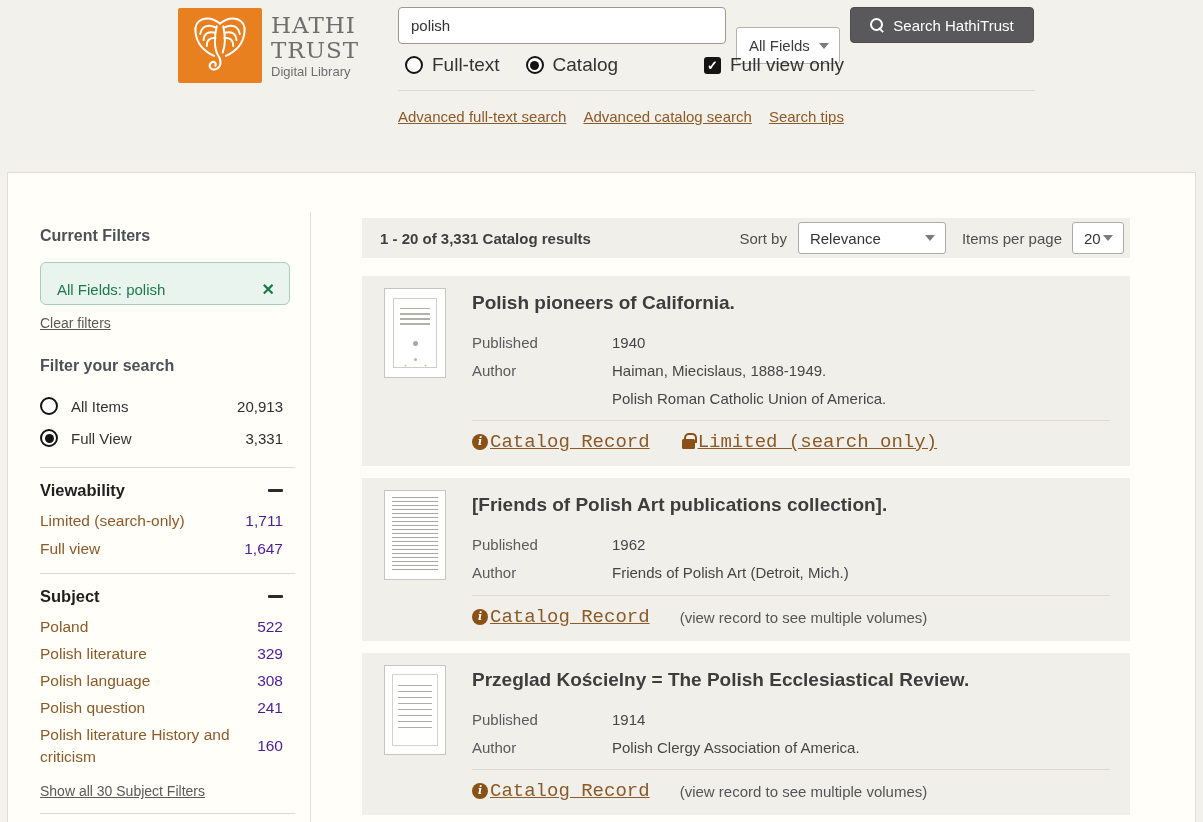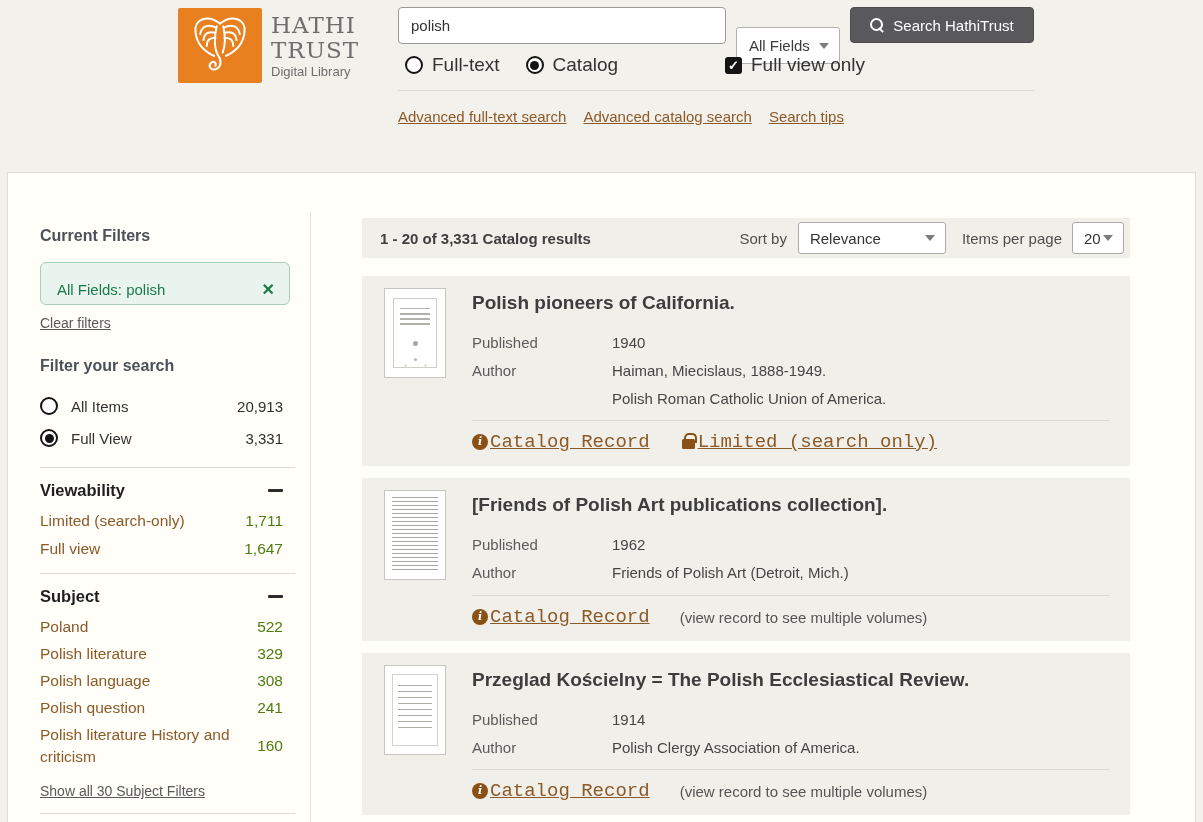--- a/index.html
+++ b/index.html
@@ -33,21 +33,21 @@
   .icon-search::after { content:''; position:absolute; left:10px; top:9px; width:2px; height:6px;
                         background:#fff; transform:rotate(-45deg); }
   .arrow-down { width:0; height:0; border-left:5px solid transparent; border-right:5px solid transparent;
                 border-top:6px solid #7c7c7c; }
 
   .search-options { position:absolute; left:405px; top:54px; display:flex; align-items:center; gap:26px; }
   .opt { display:flex; align-items:center; gap:9px; font-size:19px; color:#333; cursor:pointer; }
   .radio { width:18px; height:18px; border:2.5px solid #141414; border-radius:50%;
            background:#fff; position:relative; display:inline-block; flex:0 0 auto; }
   .radio.checked::after { content:''; position:absolute; inset:2.5px; background:#141414; border-radius:50%; }
-  .fullview-opt { position:absolute; left:725px; top:54px; }
+  .fullview-opt { position:absolute; left:704px; top:54px; }
   .checkbox { width:17px; height:17px; background:#141414; border-radius:3px; color:#fff;
               font-size:13px; line-height:17px; text-align:center; font-weight:bold; flex:0 0 auto; }
   .checkbox::before { content:'\2713'; }
 
   .header-rule { position:absolute; left:398px; top:90px; width:637px; border-top:1px solid #dddbd5; }
   .adv-links { position:absolute; left:398px; top:108px; display:flex; gap:17px; font-size:15px; }
   .adv-links a { color:#8c5a28; text-decoration:underline; cursor:pointer; }
 
   
   .panel { position:absolute; left:7px; top:172px; width:1189px; height:651px;
@@ -70,21 +70,21 @@
   .filter-row .radio { margin-right:13px; }
   .filter-row .cnt { margin-left:auto; color:#2e2e2e; }
   .side-div { margin-top:13px; width:255px; border-top:1px solid #dddbd4; }
   .sect-head { margin-top:13px; width:243px; display:flex; align-items:center; justify-content:space-between; }
   .sect-head .t { font-size:16.5px; font-weight:700; color:#1f1f1f; }
   .minus { width:15px; height:3px; background:#2b2b2b; border-radius:1px; cursor:pointer; }
   .facet-list { margin-top:10px; }
   .facet-row { display:flex; align-items:center; justify-content:space-between; width:243px;
                font-size:15.5px; line-height:22px; margin-bottom:6px; }
   .facet-row a { color:#8c5a28; cursor:pointer; max-width:200px; }
-  .facet-row .cnt { color:#4d7c0f; }
+  .facet-row .cnt { color:#4c1d95; }
   .subject-list .facet-row { margin-bottom:5px; }
 
   
   .results-head { position:absolute; left:362px; top:218px; width:768px; height:40px;
                   background:#f0efea; display:flex; align-items:center; padding:0 6px 0 18px; }
   .summary { font-size:15px; font-weight:700; color:#3f3f3f; }
   .sort-label { margin-left:auto; font-size:15px; color:#4f4f4f; }
   .mini-select { height:32px; background:#fff; border:1px solid #ababab; border-radius:3px;
                  display:flex; align-items:center; justify-content:space-between;
                  padding:0 10px 0 11px; font-size:15px; color:#333; cursor:pointer; }

